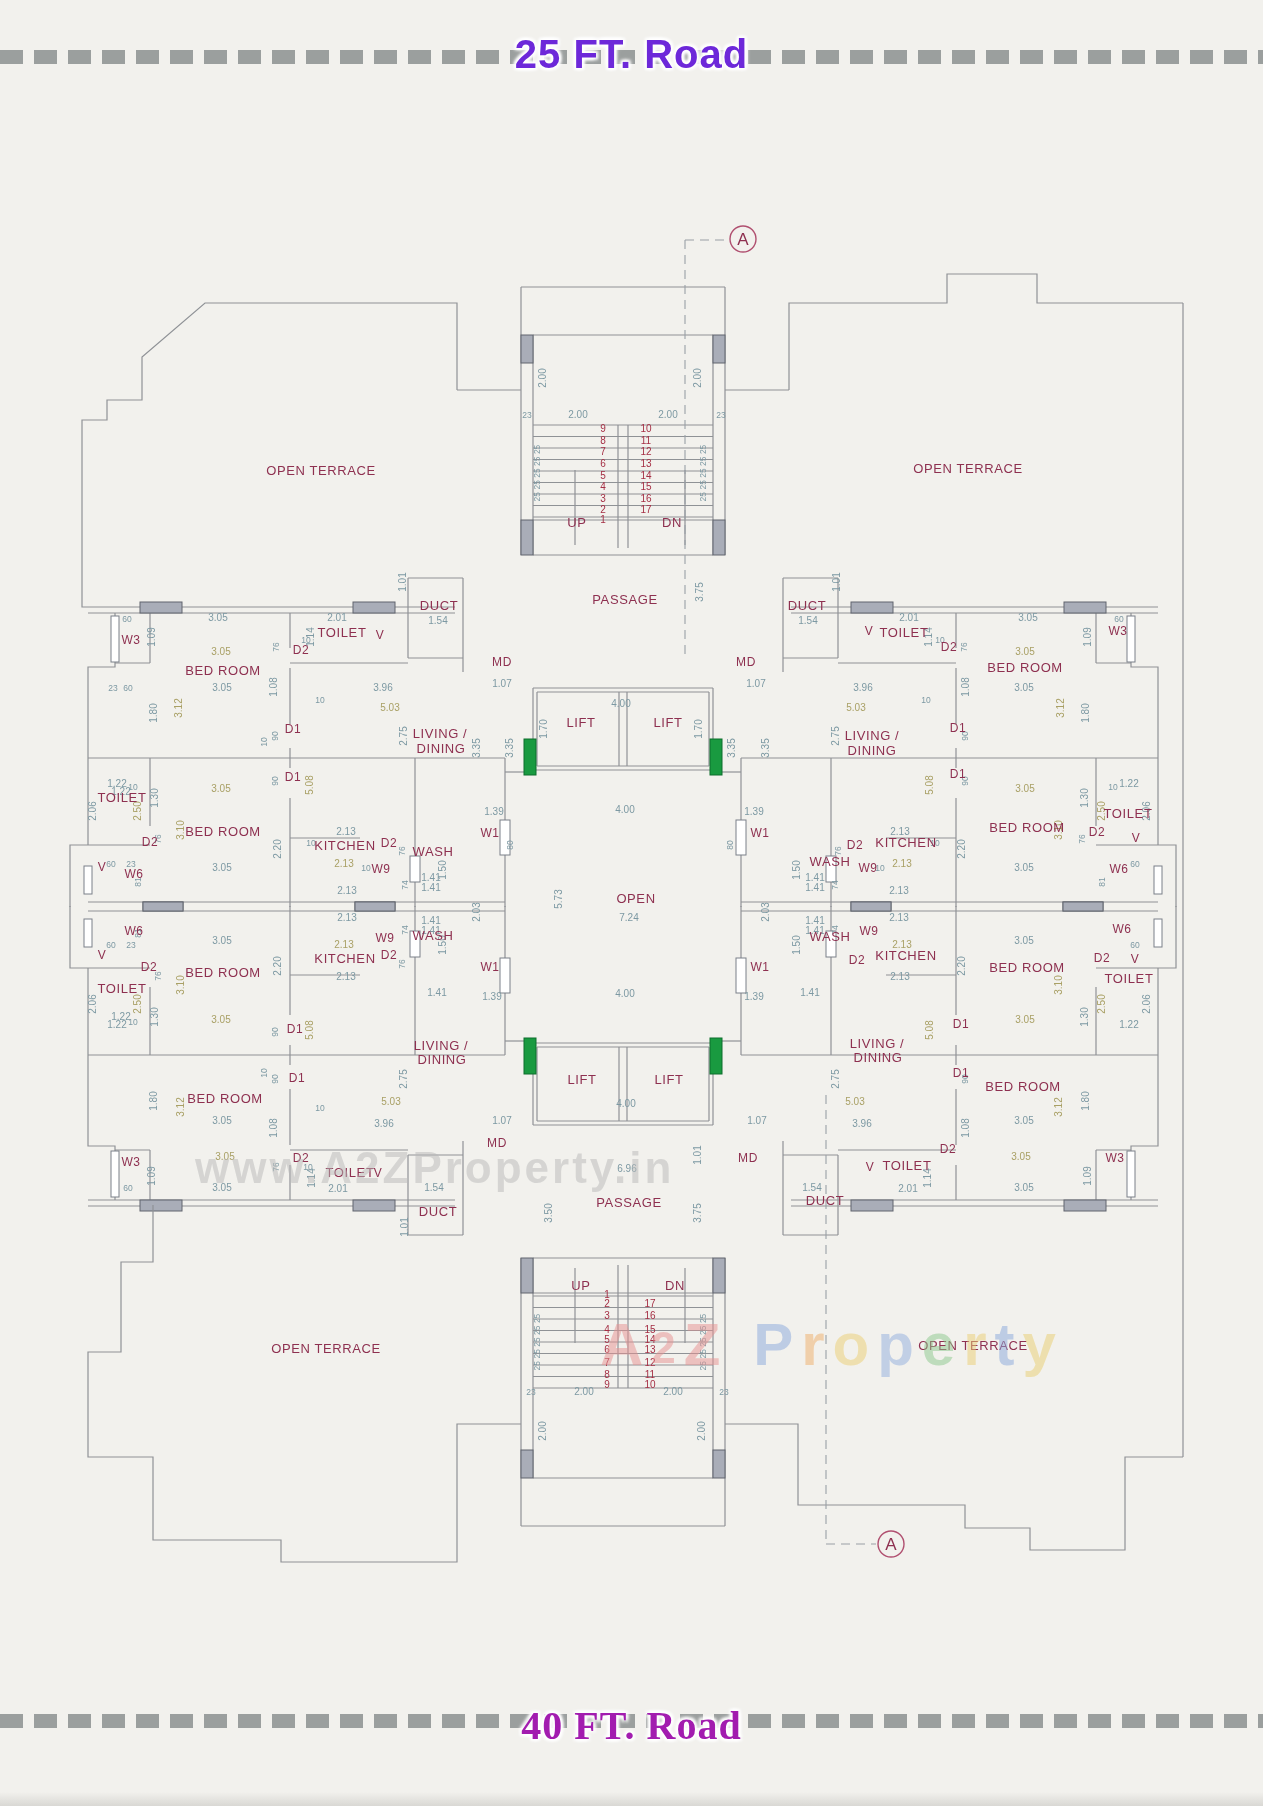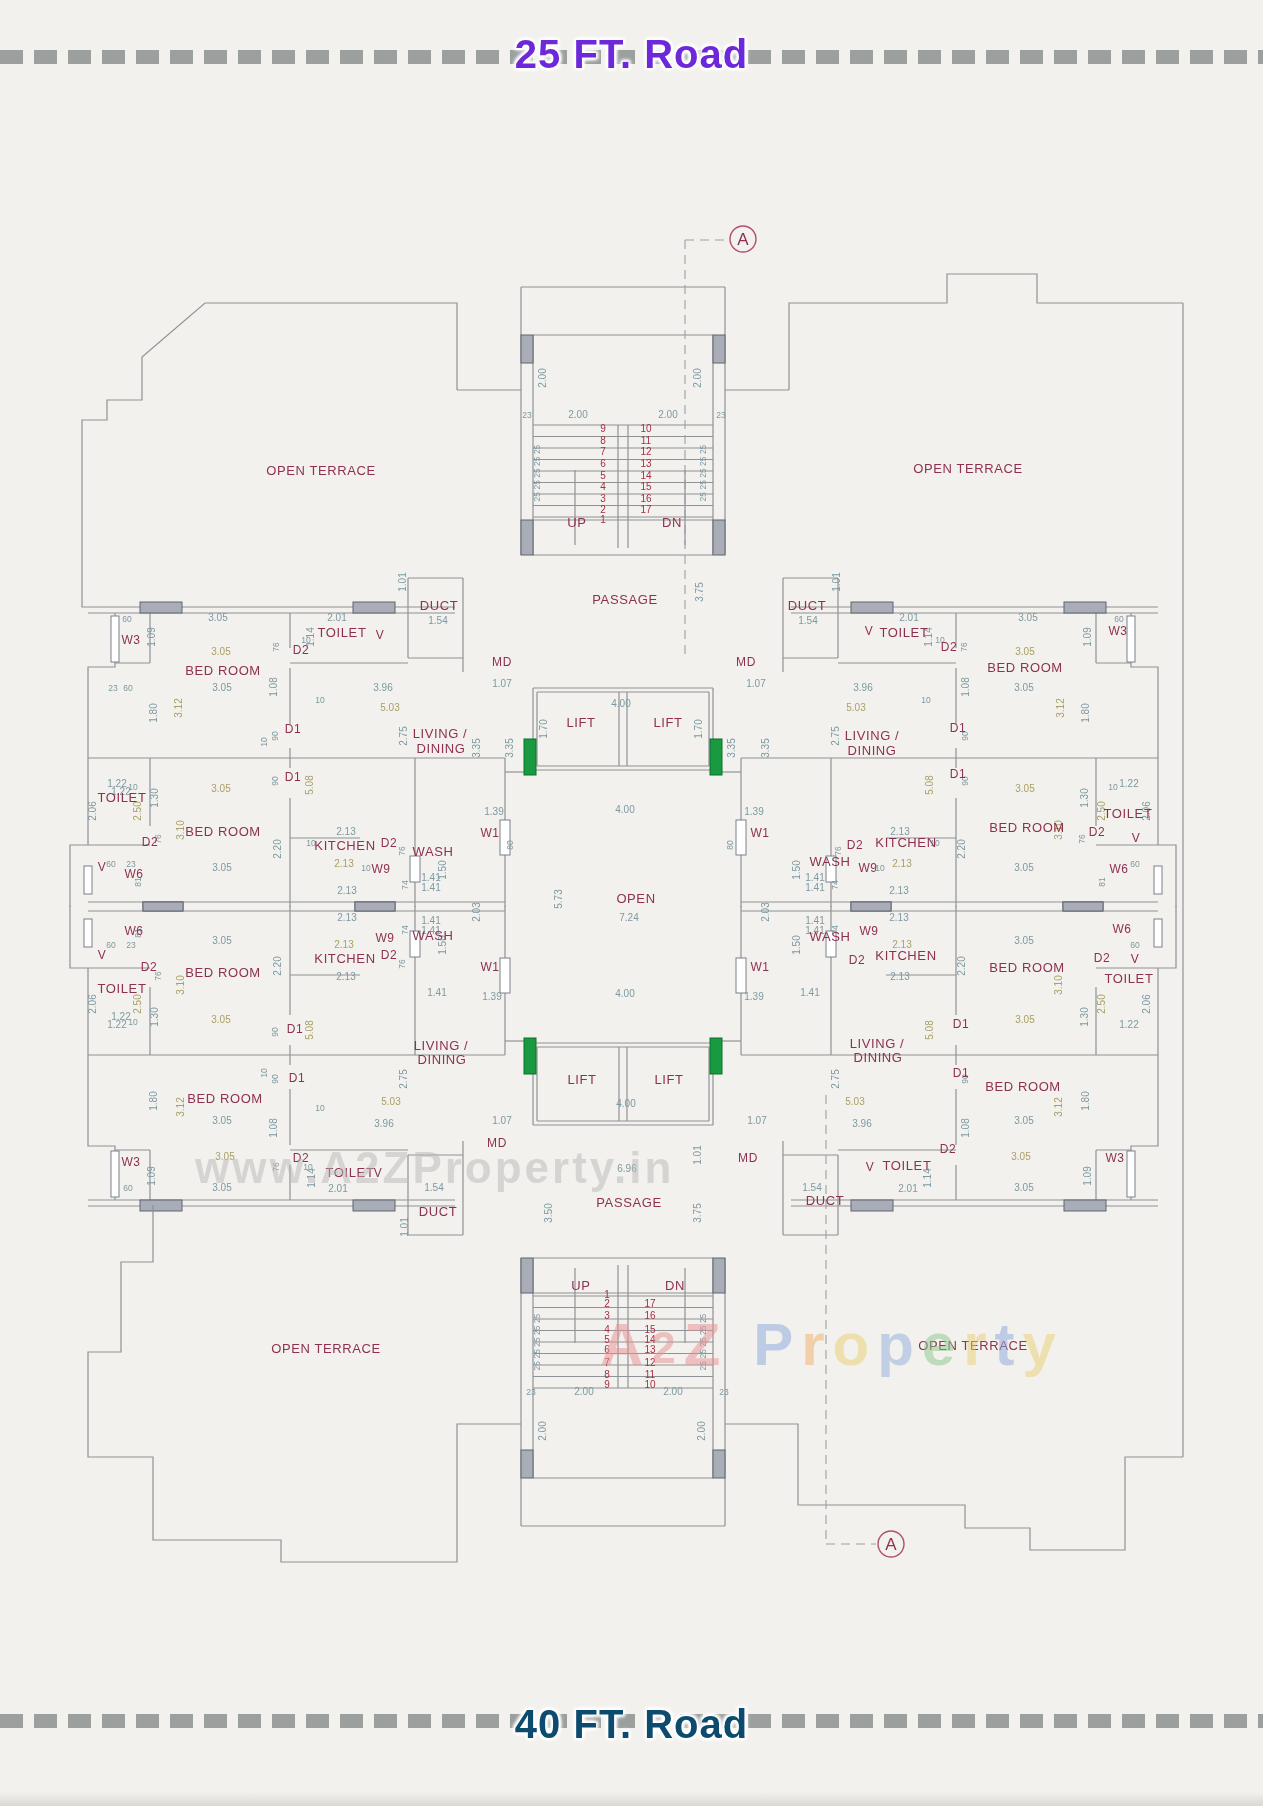--- a/index.html
+++ b/index.html
@@ -26,21 +26,21 @@
   .stnum{fill:#a52f45;}
   .marker{stroke:#b05070;stroke-width:1.4;fill:none;}
 </style>
 </head>
 <body>
 
 <div class="page">
   <div class="dash-row" id="dash-top" style="top: 50px; height: 14px; background: repeating-linear-gradient(90deg, rgb(155, 159, 158) 0px, rgb(155, 159, 158) 23px, transparent 23px, transparent 34px);"></div>
   <div class="road-label" id="road-top" style="top: 32px; color: #6d28d9;">25 FT. Road</div>
   <div class="dash-row" id="dash-bottom" style="top: 1714px; height: 14px; background: repeating-linear-gradient(90deg, rgb(155, 159, 158) 0px, rgb(155, 159, 158) 23px, transparent 23px, transparent 34px);"></div>
-  <div class="road-label" id="road-bottom" style="top: 1702px; color: #0c4a6e;">40 FT. Road</div>
+  <div class="road-label" id="road-bottom" style="top: 1702px; color: #a21caf; font-family: Liberation Serif, serif;">40 FT. Road</div>
   <svg id="plan" width="1263" height="1806" viewBox="0 0 1263 1806">
       <polyline points="88,607 455,607" class="wall" fill="none"></polyline>
       <polyline points="88,613 455,613" class="wall" fill="none"></polyline>
       <polyline points="115,613 115,667 88,667 88,845" class="wall" fill="none"></polyline>
       <polyline points="88,845 70,845 70,907" class="wall" fill="none"></polyline>
       <polyline points="150,613 150,663" class="wall" fill="none"></polyline>
       <polyline points="115,663 150,663" class="wall" fill="none"></polyline>
       <polyline points="290,613 290,648" class="wall" fill="none"></polyline>
       <polyline points="290,668 290,724" class="wall" fill="none"></polyline>
       <polyline points="290,748 290,758" class="wall" fill="none"></polyline>

